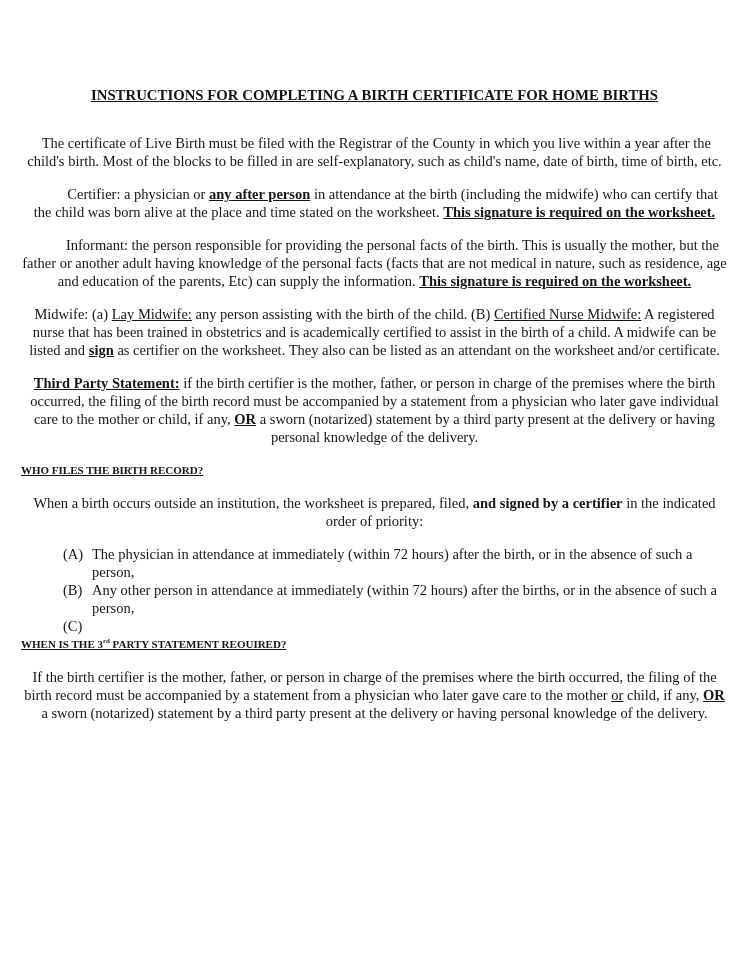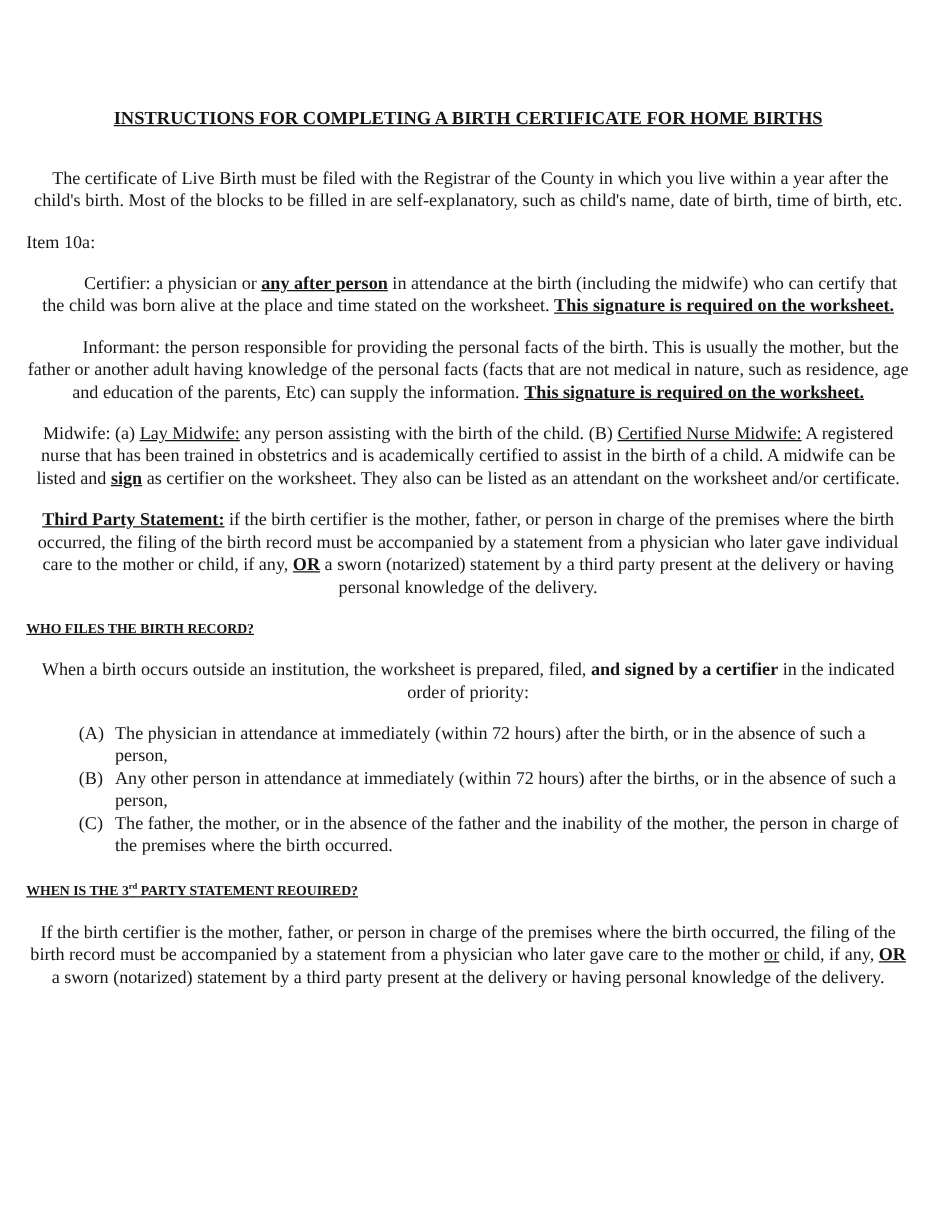--- a/index.html
+++ b/index.html
@@ -60,38 +60,37 @@
 </style>
 </head>
 <body>
 
 <div class="page">
 
   <div class="doc-title">INSTRUCTIONS FOR COMPLETING A BIRTH CERTIFICATE FOR HOME BIRTHS</div>
 
   <p class="para first"> The certificate of Live Birth must be filed with the Registrar of the County in which you live within a year after the child's birth. Most of the blocks to be filled in are self-explanatory, such as child's name, date of birth, time of birth, etc.</p>
 
-  <p class="item-label">Item 10a:</p>
 
   <p class="para indent-first"><span>Certifier: a physician or </span><span class="bu">any after person</span><span> in attendance at the birth (including the midwife) who can certify that the child was born alive at the place and time stated on the worksheet. </span><span class="bu">This signature is required on the worksheet.</span></p>
 
 
   <p class="para indent-first"><span>Informant: the person responsible for providing the personal facts of the birth. This is usually the mother, but the father or another adult having knowledge of the personal facts (facts that are not medical in nature, such as residence, age and education of the parents, Etc) can supply the information. </span><span class="bu">This signature is required on the worksheet.</span></p>
 
   <p class="para"><span>Midwife: (a) </span><span class="u">Lay Midwife:</span><span> any person assisting with the birth of the child. (B) </span><span class="u">Certified Nurse Midwife:</span><span> A registered nurse that has been trained in obstetrics and is academically certified to assist in the birth of a child. A midwife can be listed and </span><span class="bu">sign</span><span> as certifier on the worksheet. They also can be listed as an attendant on the worksheet and/or certificate.</span></p>
 
   <p class="para"><span class="bu">Third Party Statement:</span><span> if the birth certifier is the mother, father, or person in charge of the premises where the birth occurred, the filing of the birth record must be accompanied by a statement from a physician who later gave individual care to the mother or child, if any, </span><span class="bu">OR</span><span> a sworn (notarized) statement by a third party present at the delivery or having personal knowledge of the delivery.</span></p>
 
   <p class="section-heading">WHO FILES THE BIRTH RECORD?</p>
 
   <p class="para"><span>When a birth occurs outside an institution, the worksheet is prepared, filed, </span><span class="b">and signed by a certifier</span><span> in the indicated order of priority:</span></p>
 
   <div class="priority-list">
     <div class="list-item"><span class="marker">(A)</span><span>The physician in attendance at immediately (within 72 hours) after the birth, or in the absence of such a person,</span></div>
     <div class="list-item"><span class="marker">(B)</span><span>Any other person in attendance at immediately (within 72 hours) after the births, or in the absence of such a person,</span></div>
-    <div class="list-item"><span class="marker">(C)</span><span>The father, the mother, or in the absence of the father and the inability of the mother, the person in charge of the premises where the birth occurred.</span></div>
+    <div class="list-item"><span class="marker">(C)</span></div>
   </div>
 
   <p class="section-heading"><span>WHEN IS THE 3</span><span class="sup">rd</span><span> PARTY STATEMENT REOUIRED?</span></p>
 
   <p class="para"><span>If the birth certifier is the mother, father, or person in charge of the premises where the birth occurred, the filing of the birth record must be accompanied by a statement from a physician who later gave care to the mother </span><span class="u">or</span><span> child, if any, </span><span class="bu">OR</span><span> a sworn (notarized) statement by a third party present at the delivery or having personal knowledge of the delivery.</span></p>
 
 </div>
 
 </body></html>

